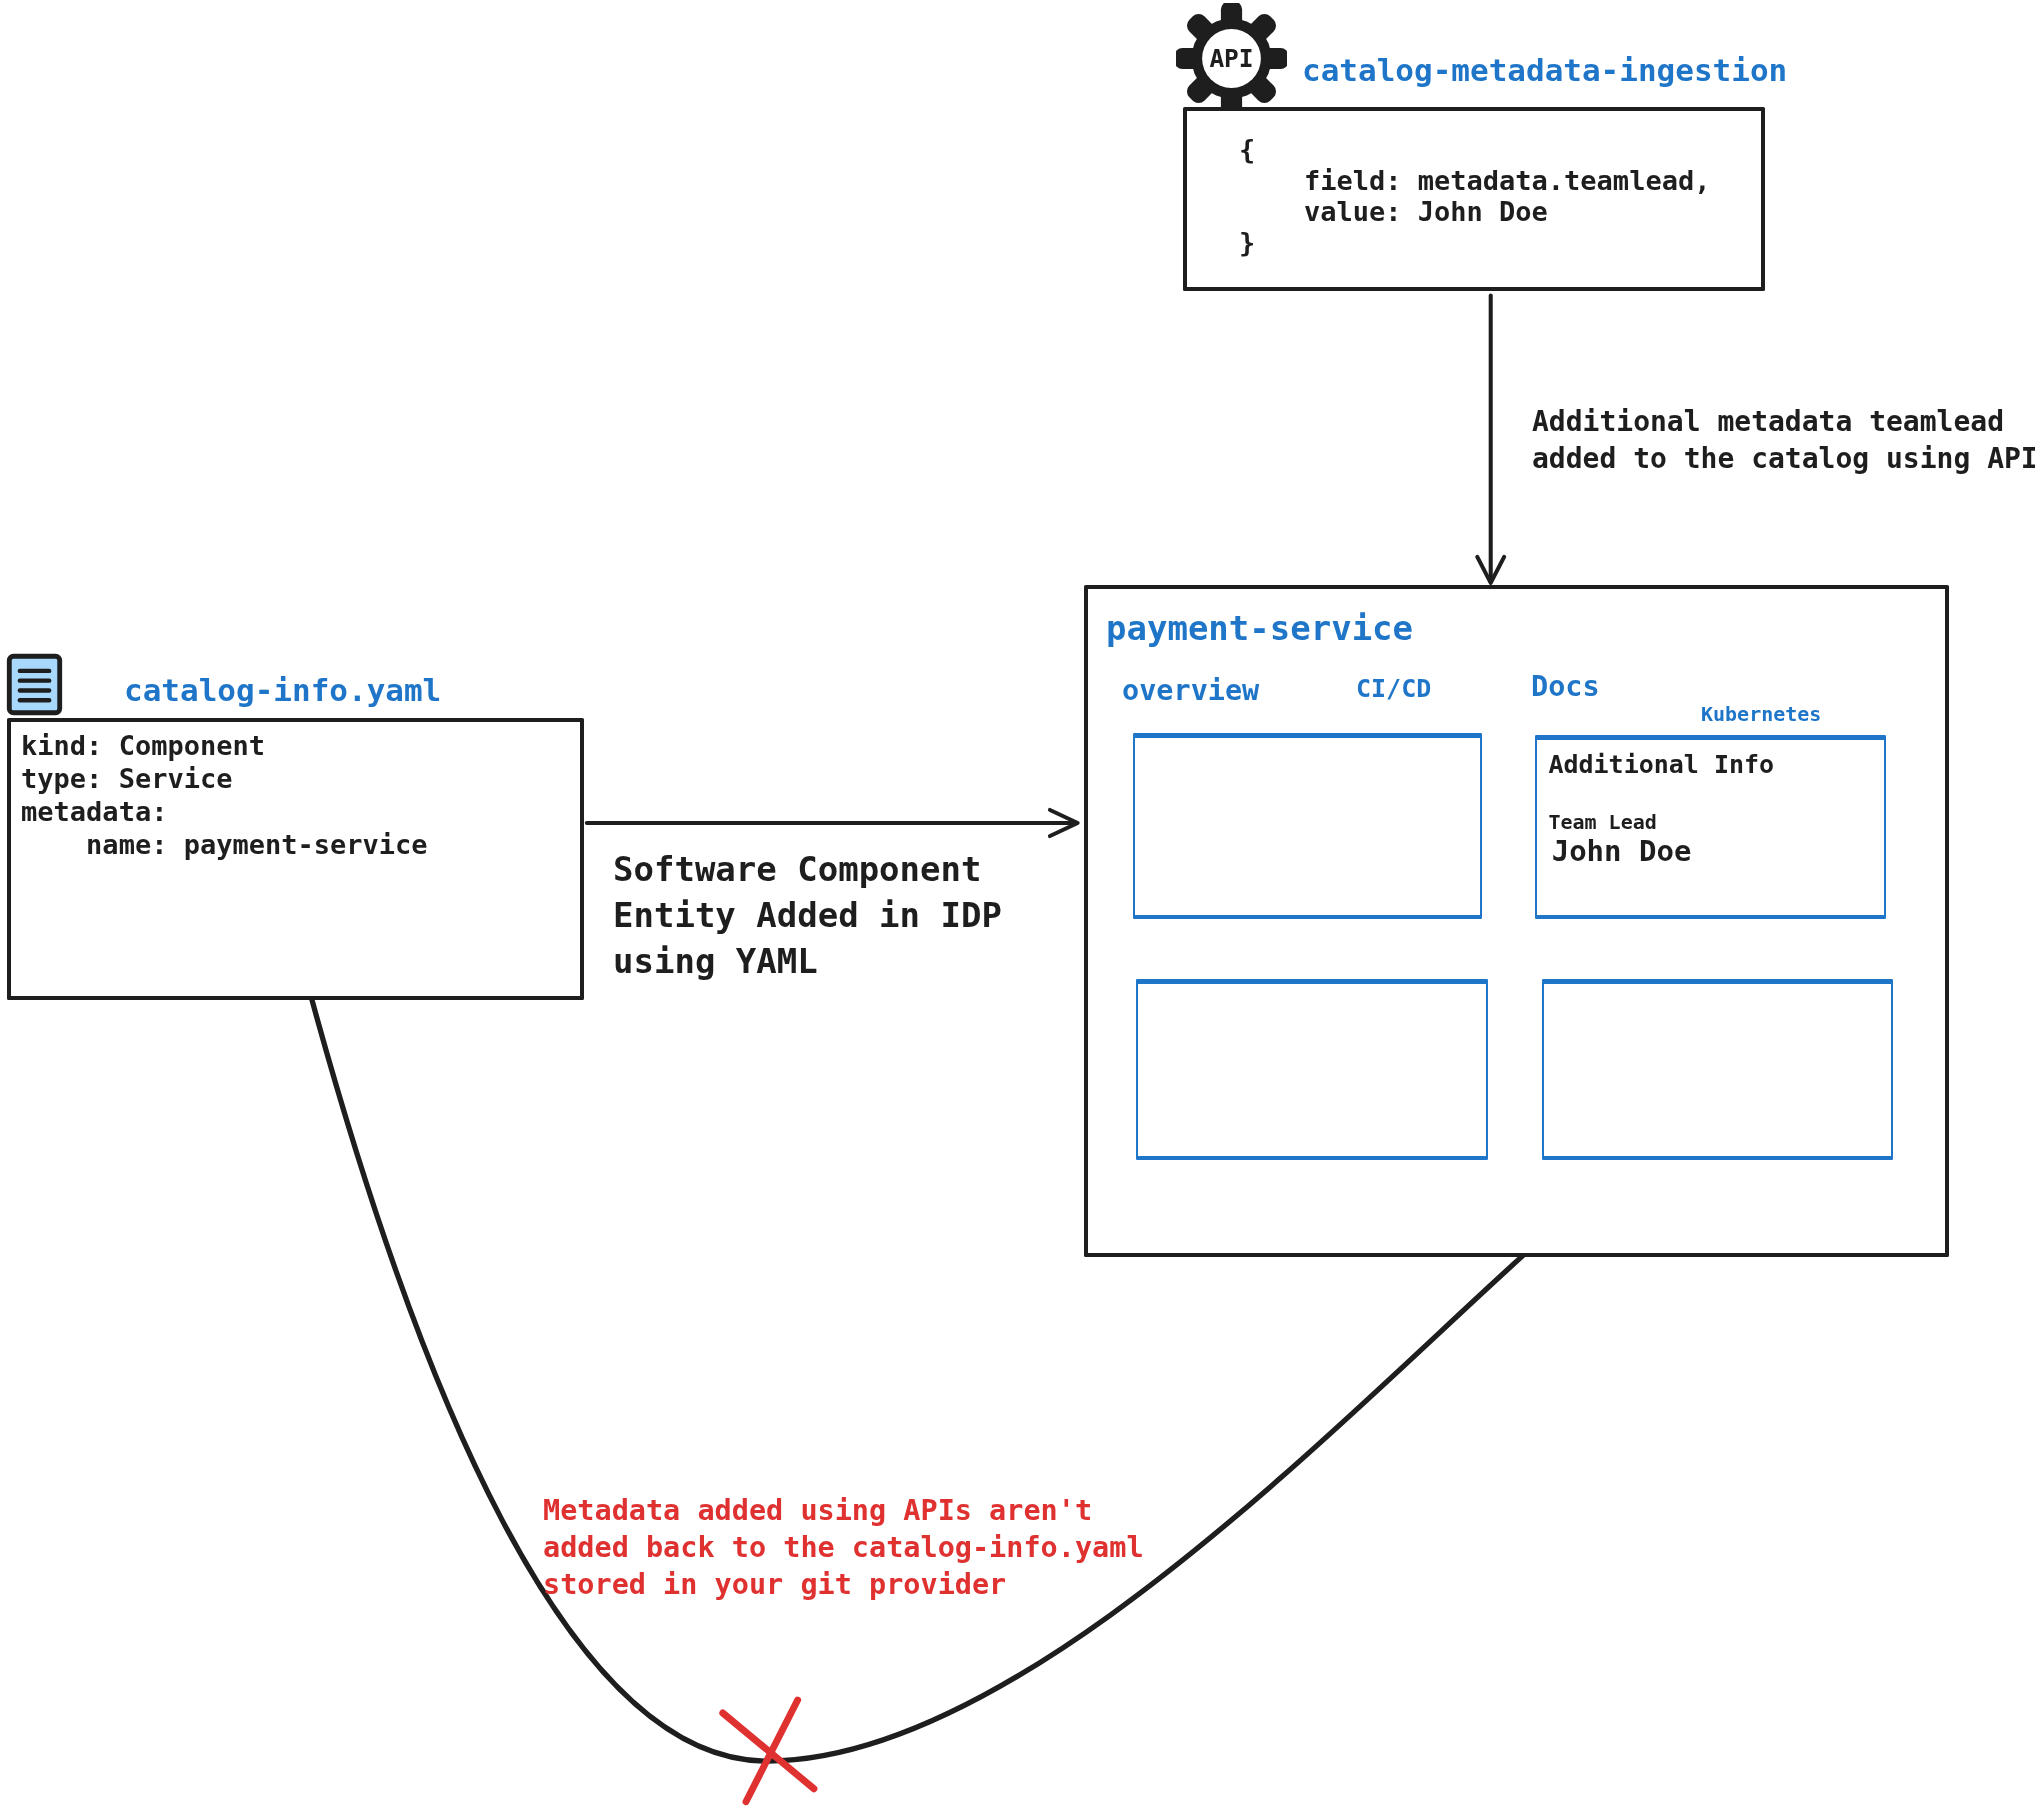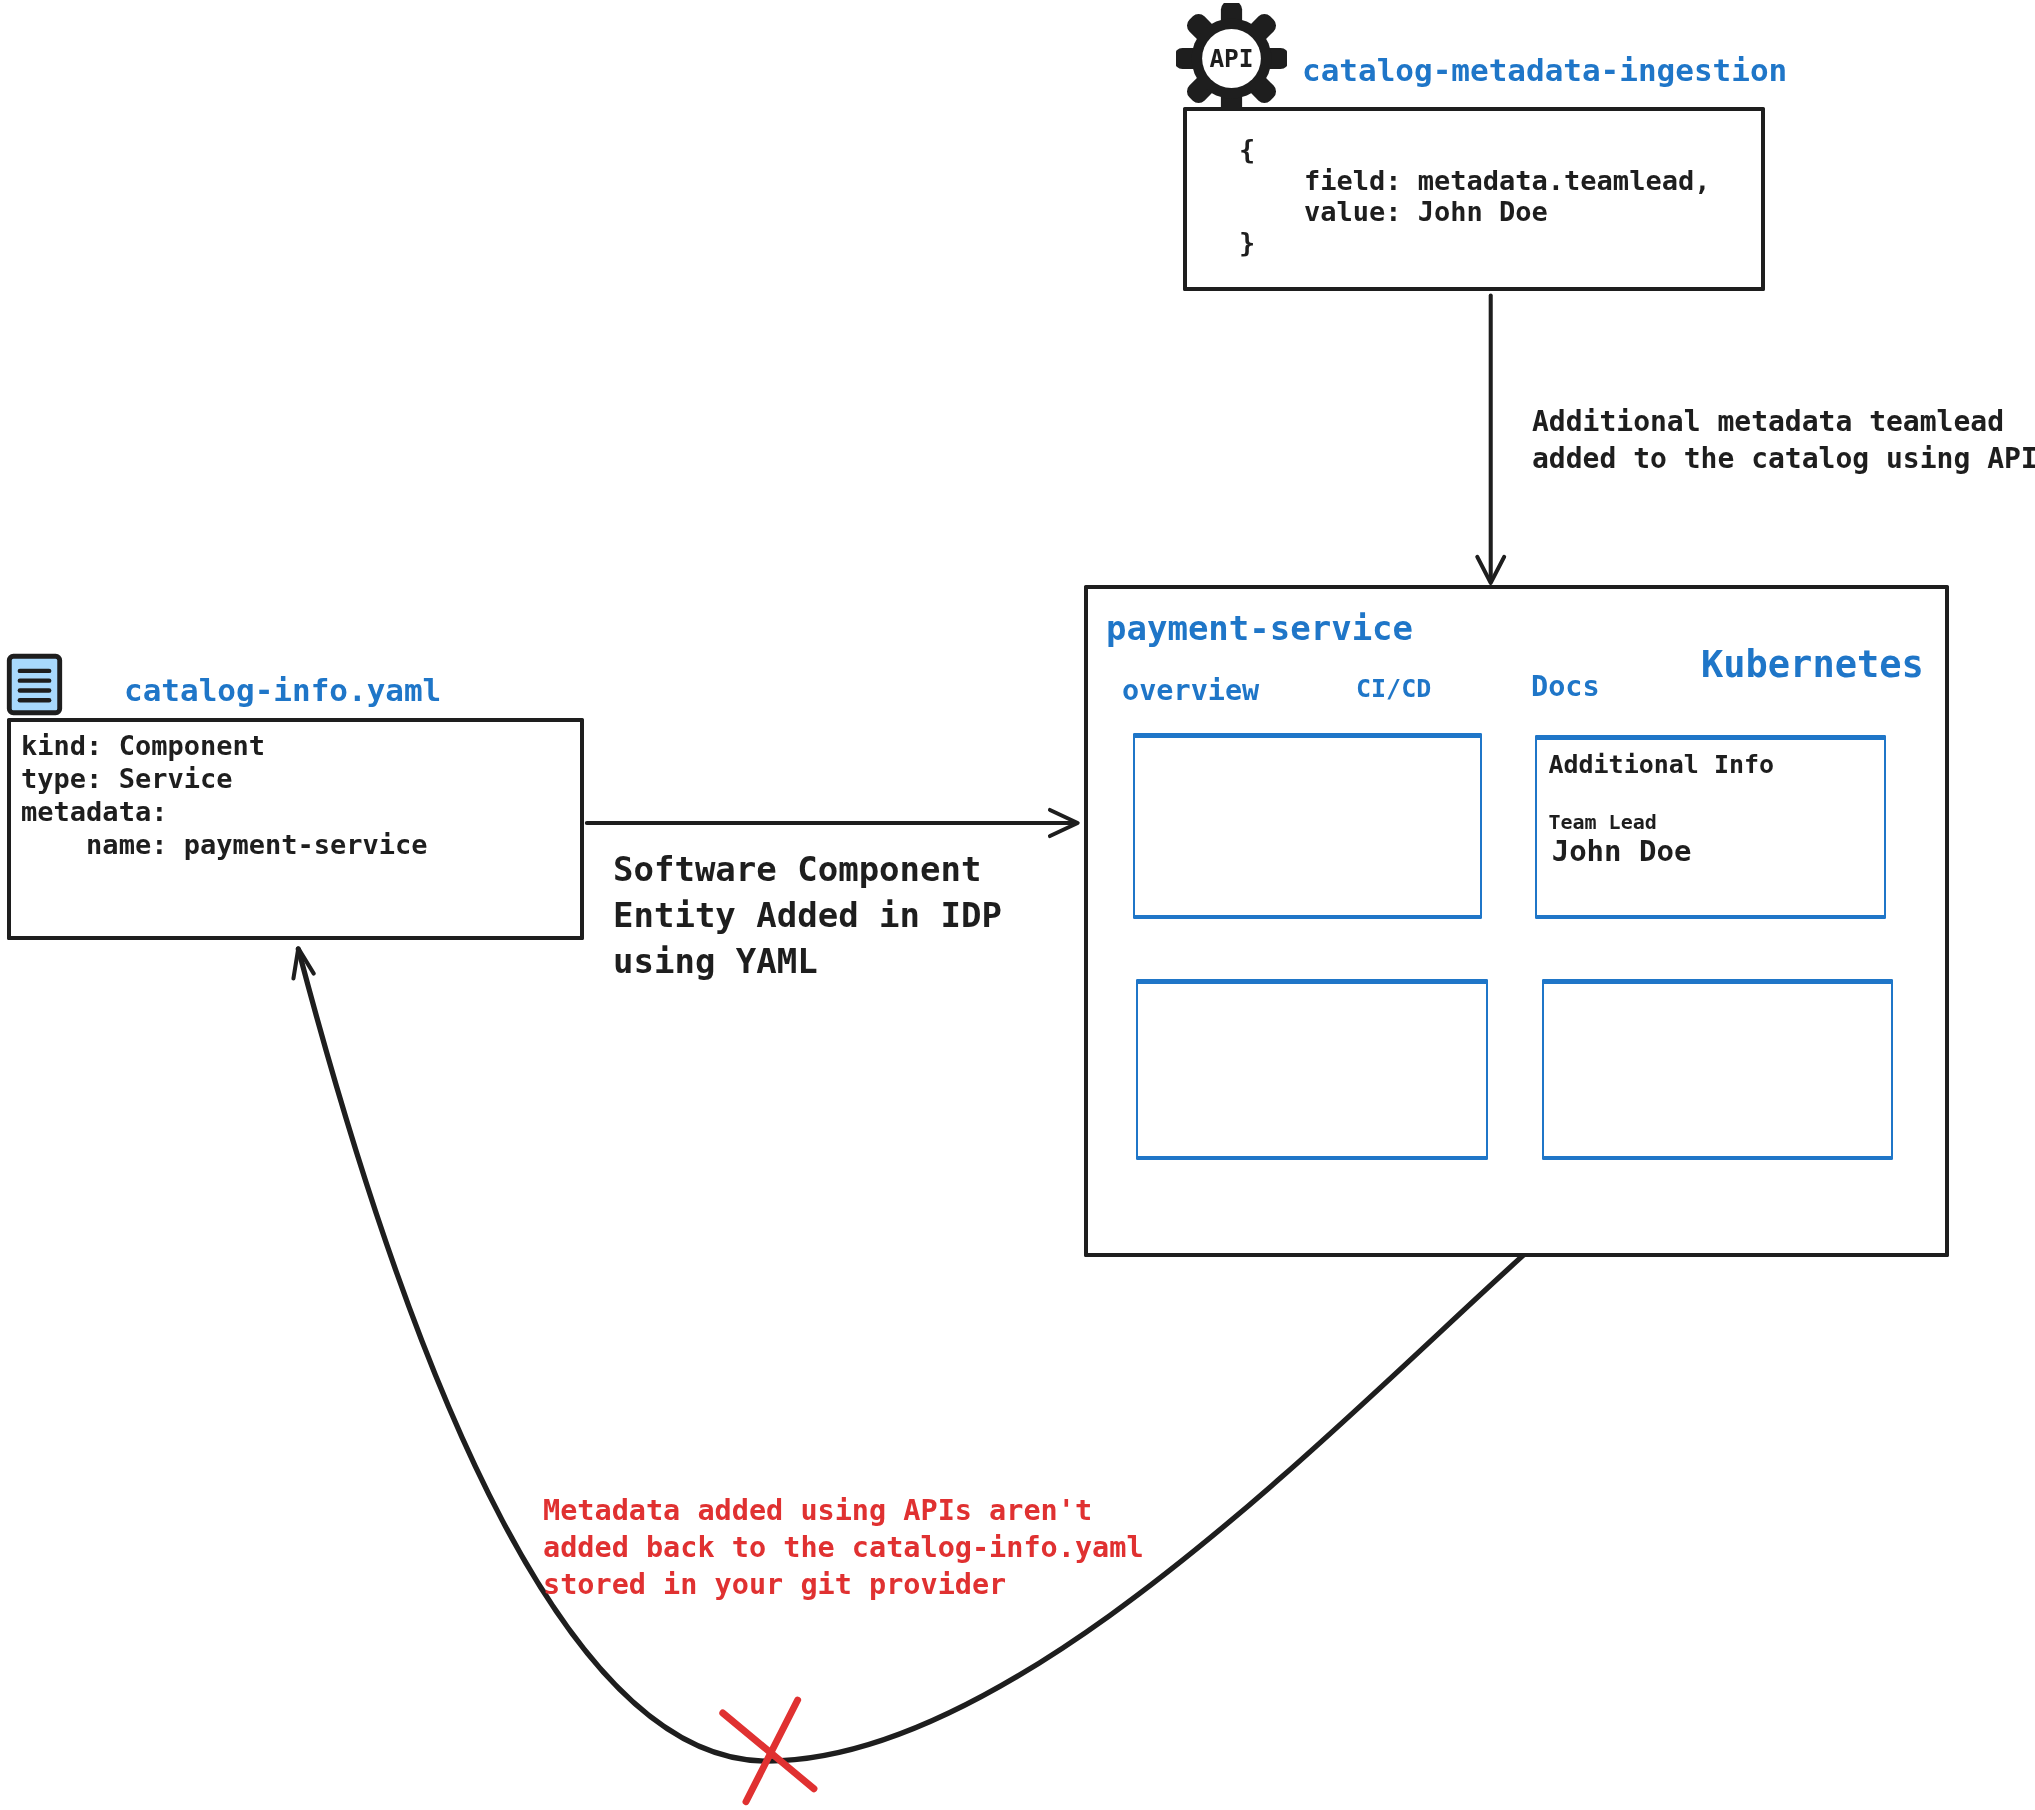--- a/index.html
+++ b/index.html
@@ -101,21 +101,21 @@
     <g stroke="#1e1e1e" stroke-width="11" stroke-linecap="round">
       <line x1="34" y1="44" x2="106" y2="44"></line>
       <line x1="34" y1="68" x2="106" y2="68"></line>
       <line x1="34" y1="92" x2="106" y2="92"></line>
       <line x1="34" y1="116" x2="106" y2="116"></line>
     </g>
   </svg>
 
   <div class="abs title-lg" style="left:83px;top:672px;margin-left:41px;">catalog-info.yaml</div>
 
-  <div class="hand-box" style="left:7.3px;top:718px;width:577px;height:222px;">
+  <div class="hand-box" style="left:7.3px;top:718px;width:577px;height:282px;">
     <div class="abs" style="left:9.8px;top:7.3px;font-size:27px;line-height:33px;">
       <div class="code-line">kind: Component</div>
       <div class="code-line">type: Service</div>
       <div class="code-line">metadata:</div>
       <div class="code-line">    name: payment-service</div>
     </div>
   </div>
 
   <div class="abs" style="left:613px;top:846px;font-size:34px;line-height:46px;">
     <div class="label-line">Software Component</div>
@@ -123,21 +123,21 @@
     <div class="label-line">using YAML</div>
   </div>
 
   <div class="hand-box" style="left:1084px;top:585px;width:865px;height:672px;"></div>
 
   <div class="abs label-line blue" style="left:1106px;top:608px;font-size:34px;">payment-service</div>
 
   <div class="abs label-line blue" style="left:1122px;top:674px;font-size:28.5px;">overview</div>
   <div class="abs label-line blue" style="left:1356px;top:674px;font-size:25px;">CI/CD</div>
   <div class="abs label-line blue" style="left:1531px;top:670px;font-size:28.5px;">Docs</div>
-  <div class="abs label-line blue" style="left:1701px;top:643px;font-size:37px;">Kubernetes</div>
+  <div class="abs label-line blue" style="left:1701px;top:702px;font-size:20px;">Kubernetes</div>
 
   <div class="panel" style="left:1133px;top:733px;width:349px;height:186px;"></div>
 
   <div class="panel" style="left:1535px;top:735px;width:351px;height:184px;text-align:right;">
     <div class="abs label-line" style="left:11.4px;top:10.2px;font-size:25px;">Additional Info</div>
     <div class="abs label-line" style="left:11.4px;top:70px;font-size:20px;">Team Lead</div>
     <div class="abs label-line" style="left:14.7px;top:94px;font-size:29px;">John Doe</div>
   </div>
 
   <div class="panel" style="left:1136px;top:979px;width:352px;height:181px;"></div>

